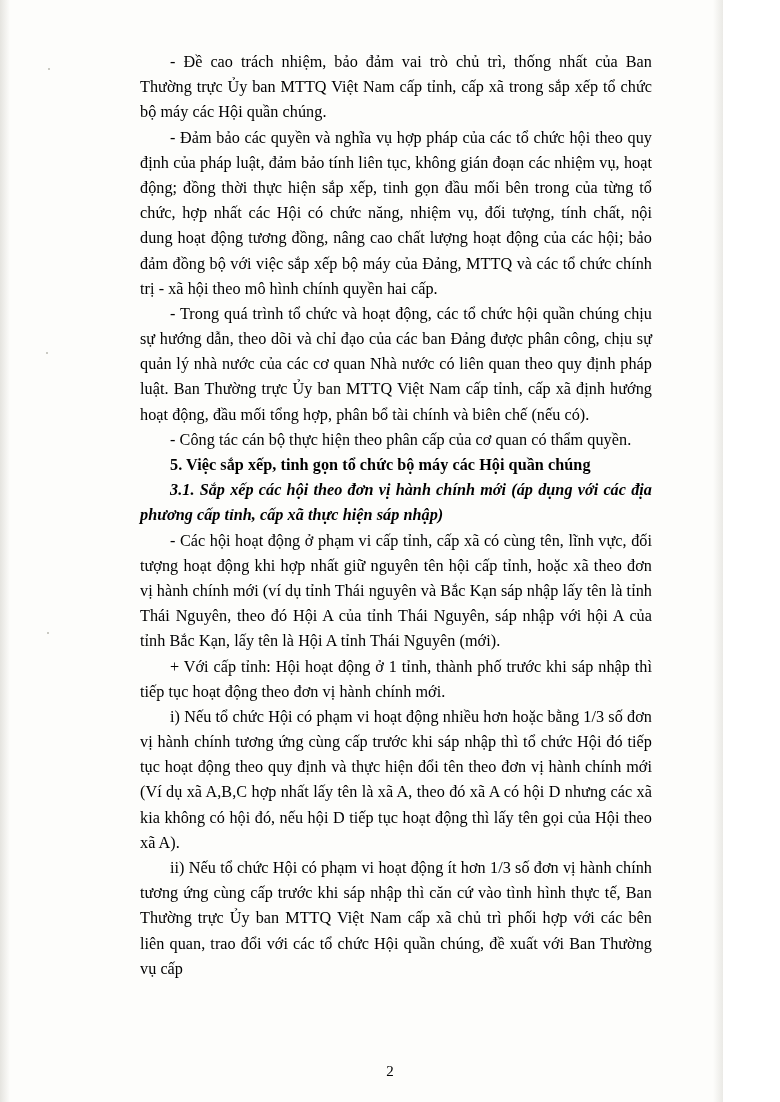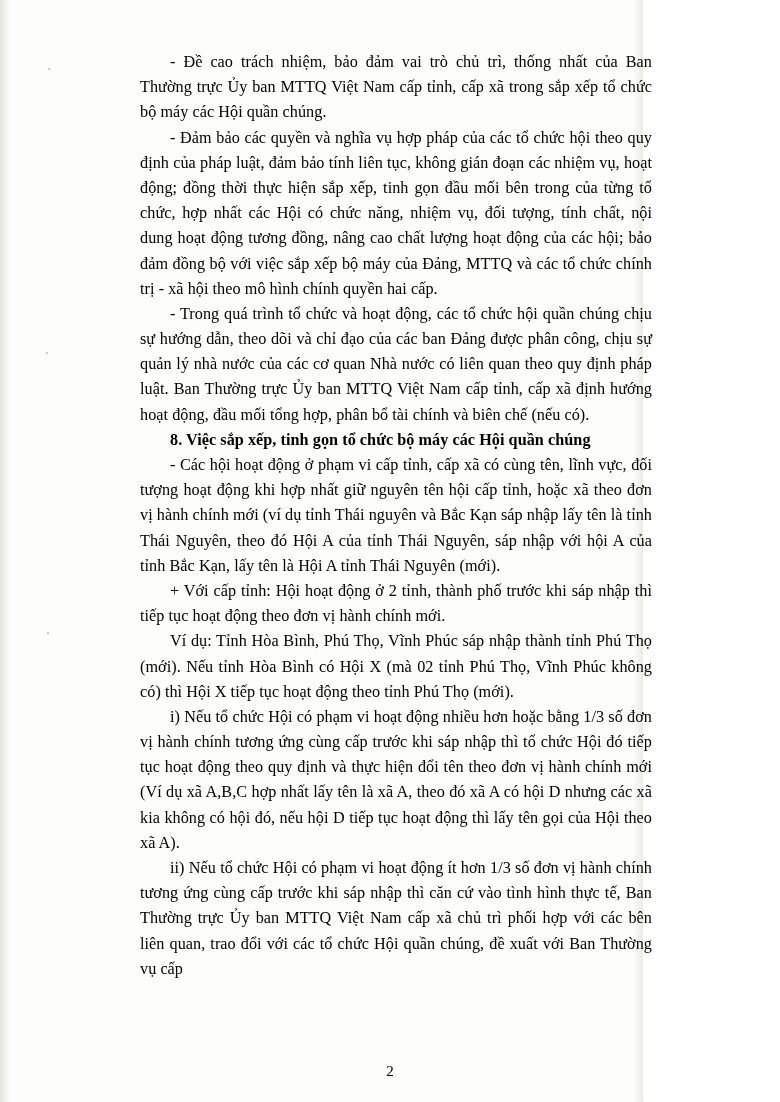--- a/index.html
+++ b/index.html
@@ -12,21 +12,21 @@
     height: 1102px;
     position: relative;
     font-family: "Liberation Serif", serif;
     color: #000000;
     overflow: hidden;
   }
   .page {
     position: absolute;
     left: 0;
     top: 0;
-    width: 643px;
+    width: 723px;
     height: 1102px;
     background: #fdfdfb;
   }
   .content {
     position: absolute;
     left: 140px;
     top: 50px;
     width: 512px;
   }
   p {
@@ -83,22 +83,23 @@
   <div class="edge-shade edge-right"></div>
 
   <div class="margin-dot" style="left:48px; top:68px;"></div>
   <div class="margin-dot" style="left:46px; top:352px;"></div>
   <div class="margin-dot" style="left:47px; top:632px;"></div>
 
   <div class="content">
     <p class="body">- Đề cao trách nhiệm, bảo đảm vai trò chủ trì, thống nhất của Ban Thường trực Ủy ban MTTQ Việt Nam cấp tỉnh, cấp xã trong sắp xếp tổ chức bộ máy các Hội quần chúng.</p>
     <p class="body">- Đảm bảo các quyền và nghĩa vụ hợp pháp của các tổ chức hội theo quy định của pháp luật, đảm bảo tính liên tục, không gián đoạn các nhiệm vụ, hoạt động; đồng thời thực hiện sắp xếp, tinh gọn đầu mối bên trong của từng tổ chức, hợp nhất các Hội có chức năng, nhiệm vụ, đối tượng, tính chất, nội dung hoạt động tương đồng, nâng cao chất lượng hoạt động của các hội; bảo đảm đồng bộ với việc sắp xếp bộ máy của Đảng, MTTQ và các tổ chức chính trị - xã hội theo mô hình chính quyền hai cấp.</p>
     <p class="body">- Trong quá trình tổ chức và hoạt động, các tổ chức hội quần chúng chịu sự hướng dẫn, theo dõi và chỉ đạo của các ban Đảng được phân công, chịu sự quản lý nhà nước của các cơ quan Nhà nước có liên quan theo quy định pháp luật. Ban Thường trực Ủy ban MTTQ Việt Nam cấp tỉnh, cấp xã định hướng hoạt động, đầu mối tổng hợp, phân bổ tài chính và biên chế (nếu có).</p>
-    <p class="heading">8. Việc sắp xếp, tinh gọn tổ chức bộ máy các Hội quần chúng</p>
+    <p class="body">- Công tác cán bộ thực hiện theo phân cấp của cơ quan có thẩm quyền.</p>
+    <p class="heading">5. Việc sắp xếp, tinh gọn tổ chức bộ máy các Hội quần chúng</p>
+    <p class="subheading">3.1. Sắp xếp các hội theo đơn vị hành chính mới (áp dụng với các địa phương cấp tỉnh, cấp xã thực hiện sáp nhập)</p>
     <p class="body">- Các hội hoạt động ở phạm vi cấp tỉnh, cấp xã có cùng tên, lĩnh vực, đối tượng hoạt động khi hợp nhất giữ nguyên tên hội cấp tỉnh, hoặc xã theo đơn vị hành chính mới (ví dụ tỉnh Thái nguyên và Bắc Kạn sáp nhập lấy tên là tỉnh Thái Nguyên, theo đó Hội A của tỉnh Thái Nguyên, sáp nhập với hội A của tỉnh Bắc Kạn, lấy tên là Hội A tỉnh Thái Nguyên (mới).</p>
-    <p class="body">+ Với cấp tỉnh: Hội hoạt động ở 2 tỉnh, thành phố trước khi sáp nhập thì tiếp tục hoạt động theo đơn vị hành chính mới.</p>
-    <p class="body">Ví dụ: Tỉnh Hòa Bình, Phú Thọ, Vĩnh Phúc sáp nhập thành tỉnh Phú Thọ (mới). Nếu tỉnh Hòa Bình có Hội X (mà 02 tỉnh Phú Thọ, Vĩnh Phúc không có) thì Hội X tiếp tục hoạt động theo tỉnh Phú Thọ (mới).</p>
+    <p class="body">+ Với cấp tỉnh: Hội hoạt động ở 1 tỉnh, thành phố trước khi sáp nhập thì tiếp tục hoạt động theo đơn vị hành chính mới.</p>
     <p class="body">i) Nếu tổ chức Hội có phạm vi hoạt động nhiều hơn hoặc bằng 1/3 số đơn vị hành chính tương ứng cùng cấp trước khi sáp nhập thì tổ chức Hội đó tiếp tục hoạt động theo quy định và thực hiện đổi tên theo đơn vị hành chính mới (Ví dụ xã A,B,C hợp nhất lấy tên là xã A, theo đó xã A có hội D nhưng các xã kia không có hội đó, nếu hội D tiếp tục hoạt động thì lấy tên gọi của Hội theo xã A).</p>
     <p class="body">ii) Nếu tổ chức Hội có phạm vi hoạt động ít hơn 1/3 số đơn vị hành chính tương ứng cùng cấp trước khi sáp nhập thì căn cứ vào tình hình thực tế, Ban Thường trực Ủy ban MTTQ Việt Nam cấp xã chủ trì phối hợp với các bên liên quan, trao đổi với các tổ chức Hội quần chúng, đề xuất với Ban Thường vụ cấp</p>
   </div>
 
   <div class="page-number">2</div>
 </div>
 
 </body></html>

